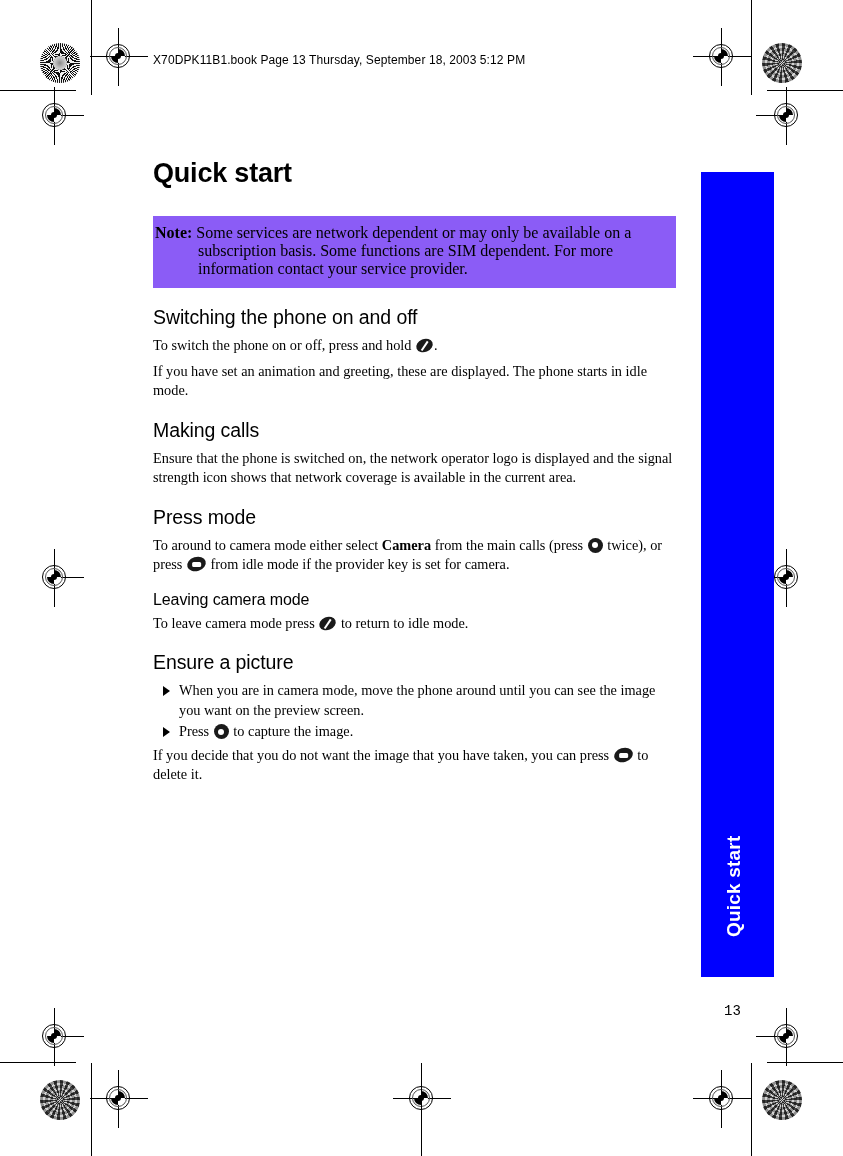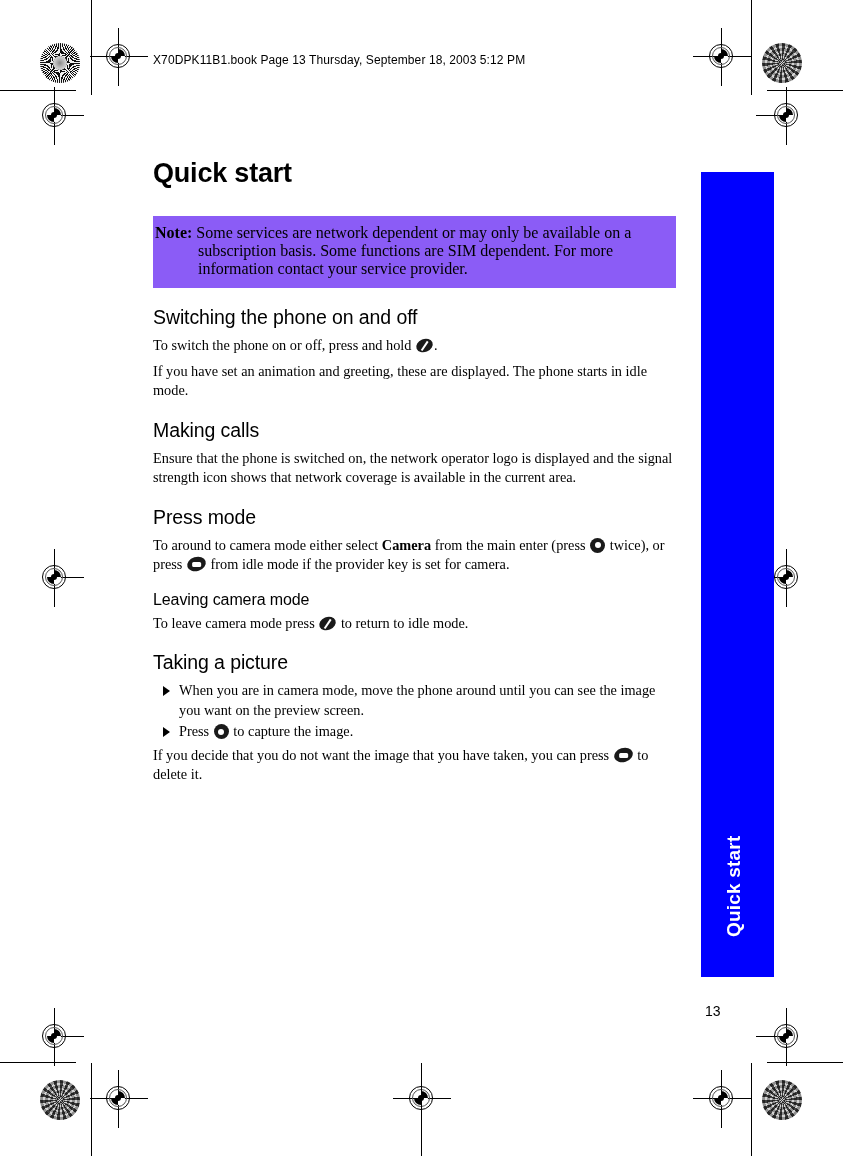--- a/index.html
+++ b/index.html
@@ -278,23 +278,23 @@
     color: #ffffff;
     font-family: "Liberation Sans", sans-serif;
     font-weight: bold;
     font-size: 19px;
     letter-spacing: 0.2px;
     white-space: nowrap;
     text-align: left;
   }
   .page-number {
     position: absolute;
-    left: 705px;
+    left: 724px;
     top: 1003px;
-    font-family: Liberation Sans, sans-serif;
+    font-family: Liberation Mono, monospace;
     font-size: 14px;
   }
 </style>
 </head>
 <body>
 
 <div class="starburst radial" style="left:40px; top:43px;"></div>
 <div class="starburst pinwheel" style="left:762px; top:43px;"></div>
 <div class="starburst pinwheel" style="left:40px; top:1080px;"></div>
 <div class="starburst pinwheel" style="left:762px; top:1080px;"></div>
@@ -417,25 +417,25 @@
   </div>
 
   <h2 class="section-title">Switching the phone on and off</h2>
   <p class="body"><span>To switch the phone on or off, press and hold </span><span class="key key-power"></span><span>.</span></p>
   <p class="body">If you have set an animation and greeting, these are displayed. The phone starts in idle mode.</p>
 
   <h2 class="section-title">Making calls</h2>
   <p class="body">Ensure that the phone is switched on, the network operator logo is displayed and the signal strength icon shows that network coverage is available in the current area.</p>
 
   <h2 class="section-title">Press mode</h2>
-  <p class="body"><span>To around to camera mode either select </span><strong>Camera</strong><span> from the main enter (press </span><span class="key key-select"></span><span> twice), or press </span><span class="key key-shortcut"></span><span> from idle mode if the provider key is set for camera.</span></p>
+  <p class="body"><span>To around to camera mode either select </span><strong>Camera</strong><span> from the main calls (press </span><span class="key key-select"></span><span> twice), or press </span><span class="key key-shortcut"></span><span> from idle mode if the provider key is set for camera.</span></p>
 
   <h3 class="sub-title">Leaving camera mode</h3>
   <p class="body"><span>To leave camera mode press </span><span class="key key-power"></span><span> to return to idle mode.</span></p>
 
-  <h2 class="section-title">Taking a picture</h2>
+  <h2 class="section-title">Ensure a picture</h2>
   <ul class="steps">
     <li><span class="tri"></span><span>When you are in camera mode, move the phone around until you can see the image you want on the preview screen.</span></li>
     <li><span class="tri"></span><span>Press </span><span class="key key-select"></span><span> to capture the image.</span></li>
   </ul>
   <p class="body"><span>If you decide that you do not want the image that you have taken, you can press </span><span class="key key-shortcut"></span><span> to delete it.</span></p>
 
 </div>
 
 </body></html>

